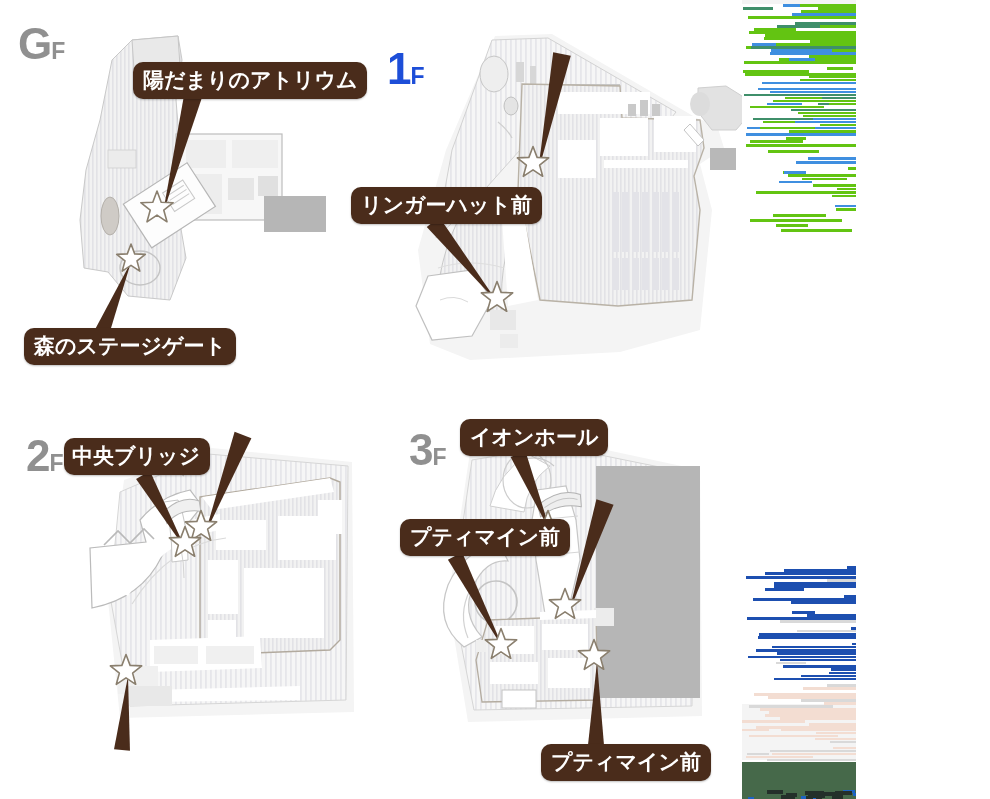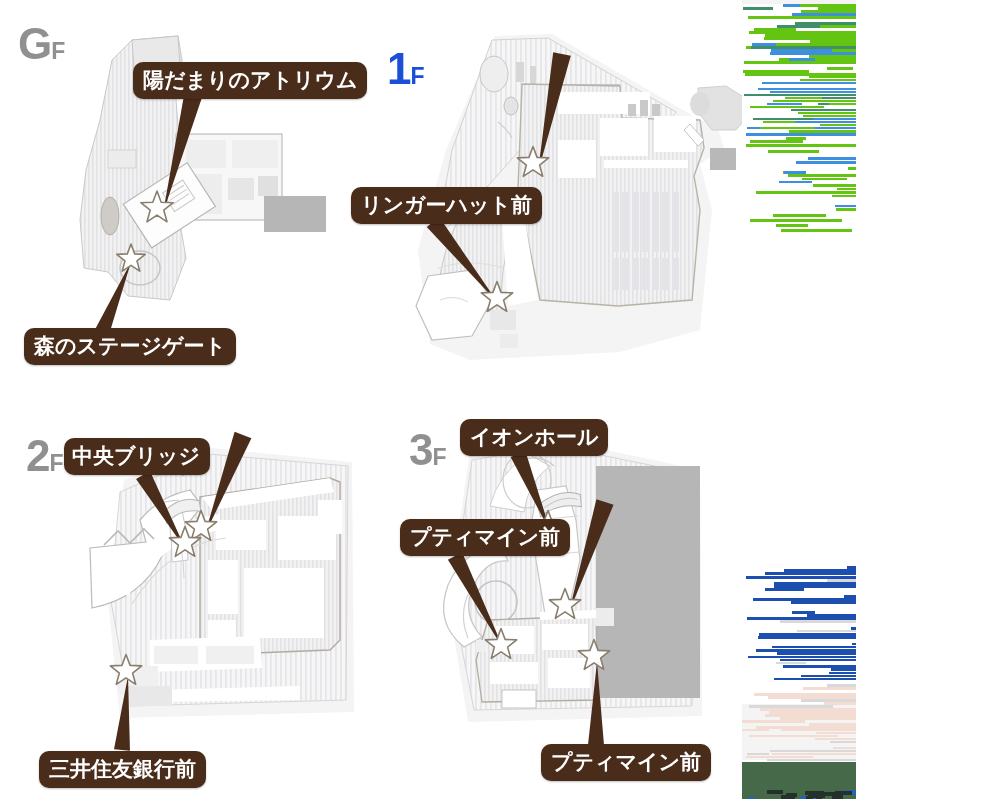--- a/index.html
+++ b/index.html
@@ -280,21 +280,20 @@
   <div class="floor-code" id="code-3f" style="left: 409px; top: 428px; color: rgb(144, 144, 144);">
     <span class="big">3</span><span class="sub">F</span>
   </div>
 
   <div class="callout" style="left: 24px; top: 328px; font-size: 21px; background: rgb(74, 44, 27); color: rgb(255, 255, 255);">森のステージゲート</div>
   <div class="callout" style="left: 133px; top: 62px; font-size: 21px; background: rgb(74, 44, 27); color: rgb(255, 255, 255);">陽だまりのアトリウム</div>
 
   <div class="callout" style="left: 351px; top: 187px; font-size: 21px; background: rgb(74, 44, 27); color: rgb(255, 255, 255);">リンガーハット前</div>
 
   <div class="callout" style="left: 64px; top: 438px; font-size: 21px; background: rgb(74, 44, 27); color: rgb(255, 255, 255); padding-left: 8px;">中央ブリッジ</div>
-  <div class="callout" style="left: 39px; top: 751px; font-size: 21px; background: rgb(74, 44, 27); color: rgb(255, 255, 255);">三井住友銀行前</div>
 
   <div class="callout" style="left: 460px; top: 419px; font-size: 21px; background: rgb(74, 44, 27); color: rgb(255, 255, 255);">イオンホール</div>
   <div class="callout" style="left: 400px; top: 519px; font-size: 21px; background: rgb(74, 44, 27); color: rgb(255, 255, 255);">プティマイン前</div>
   <div class="callout" style="left: 541px; top: 744px; font-size: 21px; background: rgb(74, 44, 27); color: rgb(255, 255, 255);">プティマイン前</div>
 
   <div id="artifacts">
     <div class="sidetab"></div>
   <div class="panelbg" style="left: 0px; top: 0px; width: 248px; height: 470px; background: rgb(244, 244, 244);"></div>
       <div class="panelbg" style="left: 0px; top: 560px; width: 248px; height: 200px; background: rgb(244, 244, 244);"></div>
       <div style="position: absolute; left: 0px; top: 4px; width: 234px; height: 700px; background: rgb(255, 255, 255);"></div>

